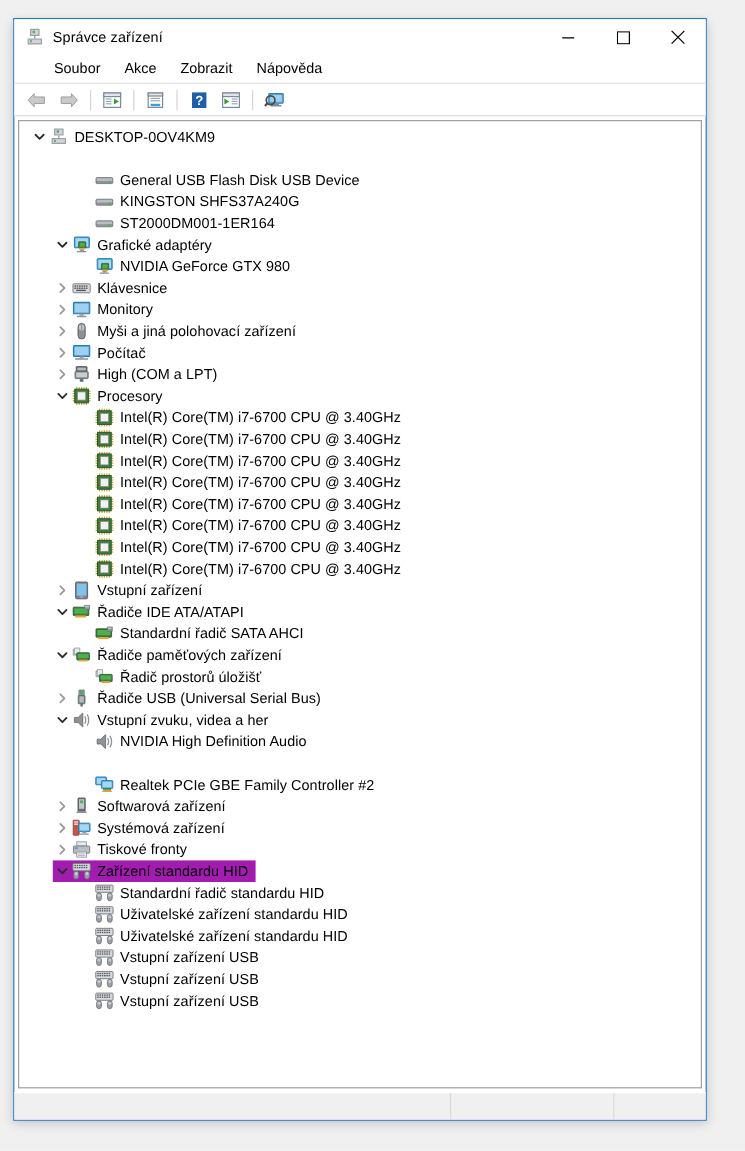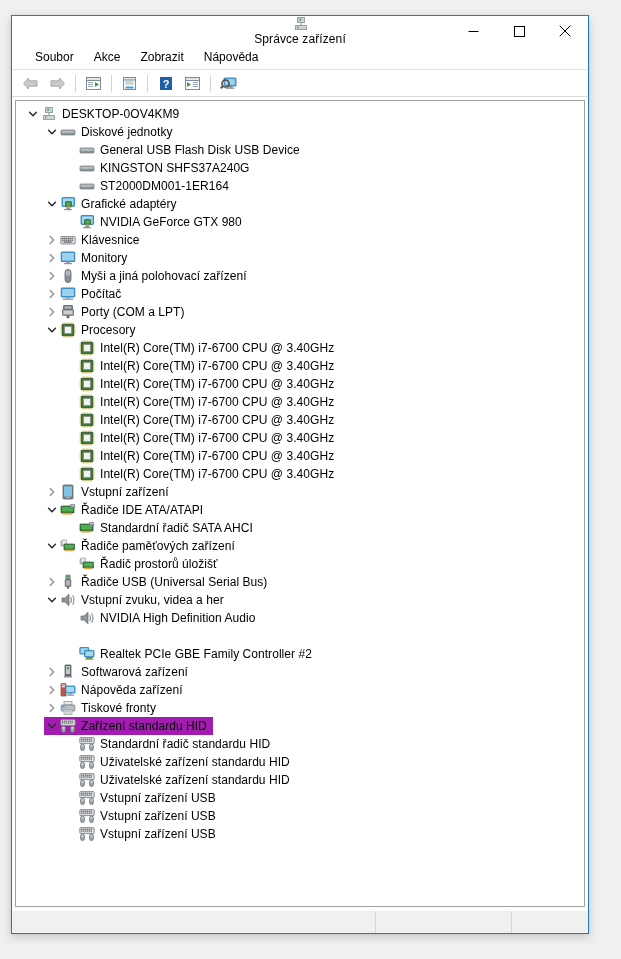--- a/index.html
+++ b/index.html
@@ -36,21 +36,20 @@
 
   
   .titlebar {
     height: 30px;
     min-height: 30px;
     background: #ffffff;
     display: flex;
     align-items: center;
     position: relative;
     user-select: none;
-    flex-direction: column;
   }
   .title-icon {
     margin-left: 9px;
     margin-right: 7px;
     width: 16px;
     height: 16px;
     display: block;
   }
   .title-text {
     font-size: 12px;
@@ -78,21 +77,21 @@
     display: block;
   }
 
   
   .menubar {
     height: 23px;
     min-height: 23px;
     background: #ffffff;
     display: flex;
     align-items: center;
-    padding-left: 14px;
+    padding-left: 24px;
     user-select: none;
   }
   .menu-item {
     font-size: 12px;
     color: #000000;
     padding: 2px 9px 3px 9px;
     margin-right: 2px;
     cursor: default;
   }
 
@@ -325,33 +324,20 @@
                   <rect x="2" y="9" width="12" height="5" rx="0.5" fill="#9aa0a6"></rect>
                   <rect x="3" y="10" width="10" height="3" fill="#cfd4d8"></rect>
                   <rect x="4" y="10.6" width="1.6" height="1.6" fill="#4caf50"></rect>
                   <rect x="7.5" y="7" width="1" height="2" fill="#8a9099"></rect>
                 </svg></span>
               <span class="row-label">DESKTOP-0OV4KM9</span>
             </div>
           </div>
           <div class="row">
             <div style="width: 28px; flex: 0 0 28px; height: 18px;"></div>
-            <div class="row-inner">
-              <span class="twisty">
-                <svg width="10" height="10" viewBox="0 0 10 10">
-                  <path d="M1.6 3.3 L5 6.7 L8.4 3.3" fill="none" stroke="#2b2b2b" stroke-width="1.5" stroke-linecap="round" stroke-linejoin="round"></path>
-                </svg>
-              </span>
-              <span class="node-icon"><svg viewBox="0 0 16 16">
-                  <rect x="1" y="6" width="14" height="5" rx="1" fill="#8e9499" stroke="#6d7479" stroke-width="0.7"></rect>
-                  <rect x="1.6" y="6.6" width="12.8" height="2.2" fill="#b9bec2"></rect>
-                  <circle cx="12.3" cy="9.7" r="0.9" fill="#4caf50"></circle>
-                </svg></span>
-              <span class="row-label">Diskové jednotky</span>
-            </div>
           </div>
           <div class="row">
             <div style="width: 47px; flex: 0 0 47px; height: 18px;"></div>
             <div class="row-inner">
               <span class="twisty"></span>
               <span class="node-icon"><svg viewBox="0 0 16 16">
                   <rect x="1" y="6" width="14" height="5" rx="1" fill="#8e9499" stroke="#6d7479" stroke-width="0.7"></rect>
                   <rect x="1.6" y="6.6" width="12.8" height="2.2" fill="#b9bec2"></rect>
                   <circle cx="12.3" cy="9.7" r="0.9" fill="#4caf50"></circle>
                 </svg></span>
@@ -505,21 +491,21 @@
                   <path d="M3.3 1.6 L6.7 5 L3.3 8.4" fill="none" stroke="#9a9a9a" stroke-width="1.5" stroke-linecap="round" stroke-linejoin="round"></path>
                 </svg>
               </span>
               <span class="node-icon"><svg viewBox="0 0 16 16">
                   <rect x="3.5" y="1.5" width="9" height="4" rx="0.6" fill="#6c7176" stroke="#4c5155" stroke-width="0.7"></rect>
                   <rect x="4.5" y="2.4" width="7" height="2.2" fill="#b4b9bd"></rect>
                   <rect x="2.5" y="5.5" width="11" height="6" rx="0.6" fill="#8c9196" stroke="#5f6468" stroke-width="0.7"></rect>
                   <rect x="3.5" y="6.5" width="9" height="3.8" fill="#c9cdd0"></rect>
                   <rect x="6.5" y="11.5" width="3" height="2.7" fill="#6c7176"></rect>
                 </svg></span>
-              <span class="row-label">Porty (COM a LPT)</span>
+              <span class="row-label">High (COM a LPT)</span>
             </div>
           </div>
           <div class="row">
             <div style="width: 28px; flex: 0 0 28px; height: 18px;"></div>
             <div class="row-inner">
               <span class="twisty">
                 <svg width="10" height="10" viewBox="0 0 10 10">
                   <path d="M1.6 3.3 L5 6.7 L8.4 3.3" fill="none" stroke="#2b2b2b" stroke-width="1.5" stroke-linecap="round" stroke-linejoin="round"></path>
                 </svg>
               </span>
@@ -988,21 +974,21 @@
               </span>
               <span class="node-icon"><svg viewBox="0 0 16 16">
                   <rect x="1" y="1.5" width="5" height="12.5" rx="0.6" fill="#c0564a" stroke="#8e3f36" stroke-width="0.7"></rect>
                   <rect x="1.8" y="2.4" width="3.4" height="1.2" fill="#eedfdc"></rect>
                   <rect x="1.8" y="4.2" width="3.4" height="1.2" fill="#eedfdc"></rect>
                   <rect x="5.5" y="4" width="9.5" height="7" rx="0.6" fill="#4aa3d8" stroke="#2d7cab" stroke-width="0.8"></rect>
                   <rect x="6.4" y="4.9" width="7.7" height="5.2" fill="#a8d8f0"></rect>
                   <rect x="8.6" y="11" width="3.4" height="1.5" fill="#9aa0a6"></rect>
                   <rect x="6.5" y="12.5" width="7.6" height="1.2" rx="0.4" fill="#8a9099"></rect>
                 </svg></span>
-              <span class="row-label">Nápověda zařízení</span>
+              <span class="row-label">Systémová zařízení</span>
             </div>
           </div>
           <div class="row">
             <div style="width: 28px; flex: 0 0 28px; height: 18px;"></div>
             <div class="row-inner">
               <span class="twisty">
                 <svg width="10" height="10" viewBox="0 0 10 10">
                   <path d="M3.3 1.6 L6.7 5 L3.3 8.4" fill="none" stroke="#9a9a9a" stroke-width="1.5" stroke-linecap="round" stroke-linejoin="round"></path>
                 </svg>
               </span>

